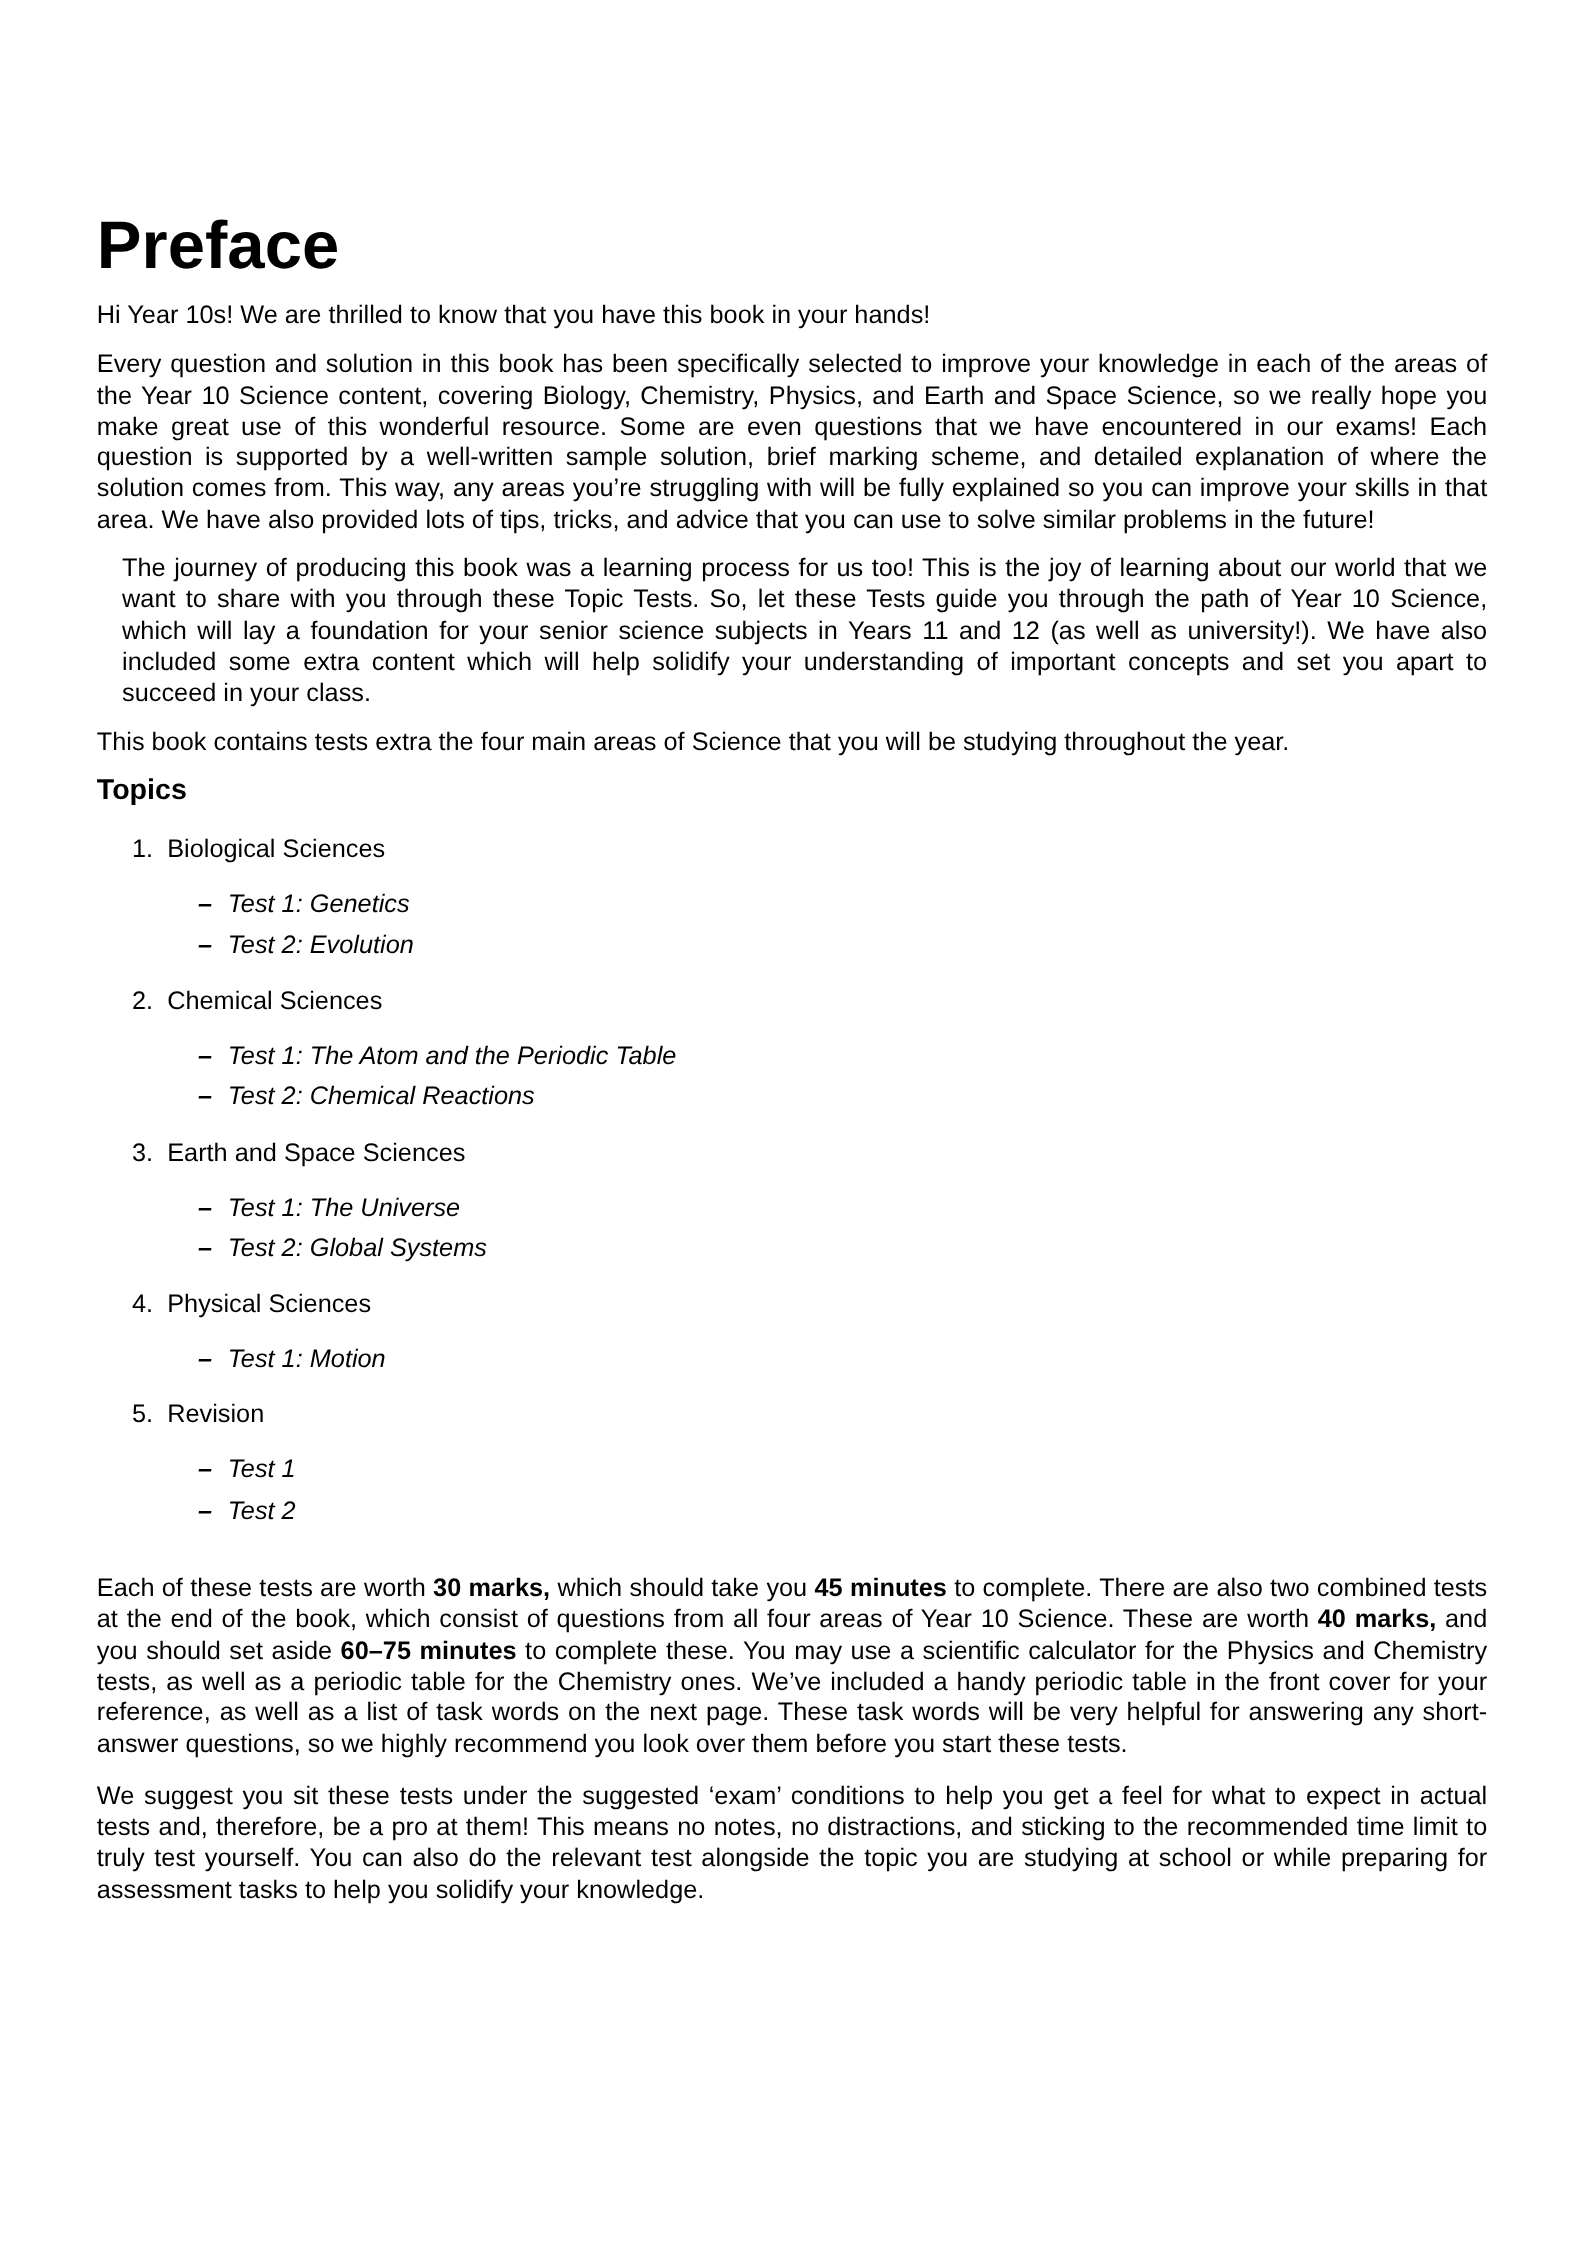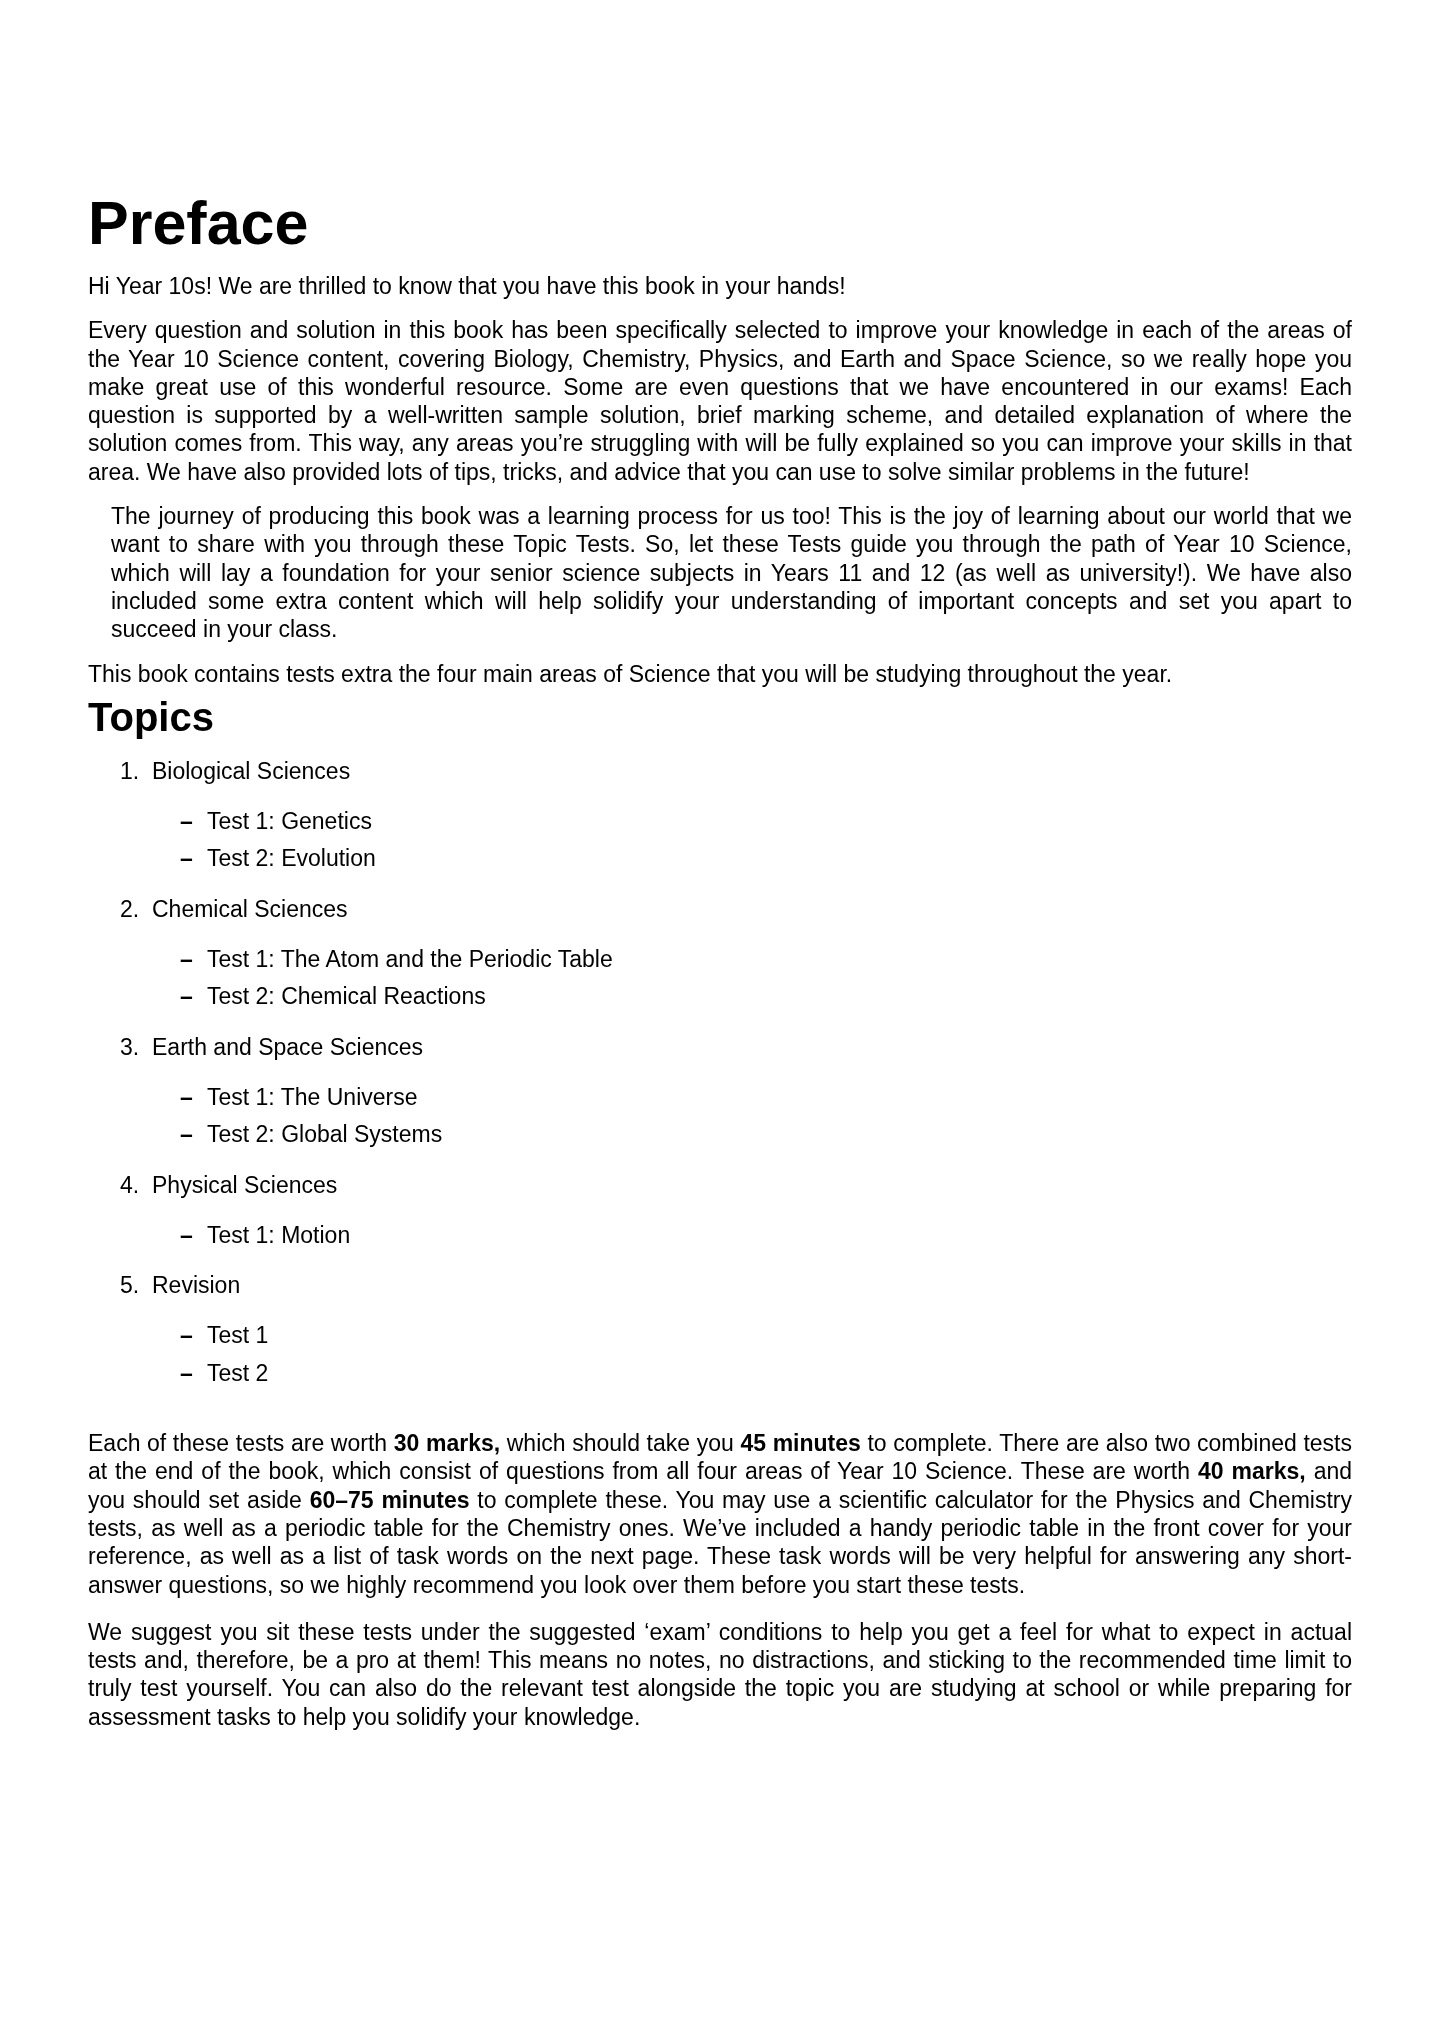--- a/index.html
+++ b/index.html
@@ -22,21 +22,21 @@
     line-height: 28.3px;
   }
   h1.doc-title {
     font-size: 61px;
     line-height: 52px;
     font-weight: bold;
     margin: 0 0 23px 0;
     letter-spacing: 0px;
   }
   h2.section-title {
-    font-size: 40px;
+    font-size: 26px;
     line-height: 38px;
     font-weight: bold;
     margin: 10px 0 0 0;
   }
   p.para {
     margin: 0;
     text-align: justify;
     text-justify: inter-word;
   }
   #intro p.para + p.para { margin-top: 16px; }
@@ -45,20 +45,21 @@
   #intro p.para:nth-of-type(4) { margin-top: 16px; }
 
   #topics-list { margin-top: 21px; }
   .topic-item { padding-left: 32px; }
   .topic-num {
     display: inline-block;
     width: 32px;
   }
   .sublist {
     margin: 22px 0 22px 92px;
+    font-style: italic;
   }
   .test-item + .test-item { margin-top: 9px; }
   .dash {
     display: inline-block;
     width: 27px;
     font-weight: bold;
   }
 
   #closing { margin-top: 42px; }
   #closing p.para + p.para { margin-top: 19px; }

